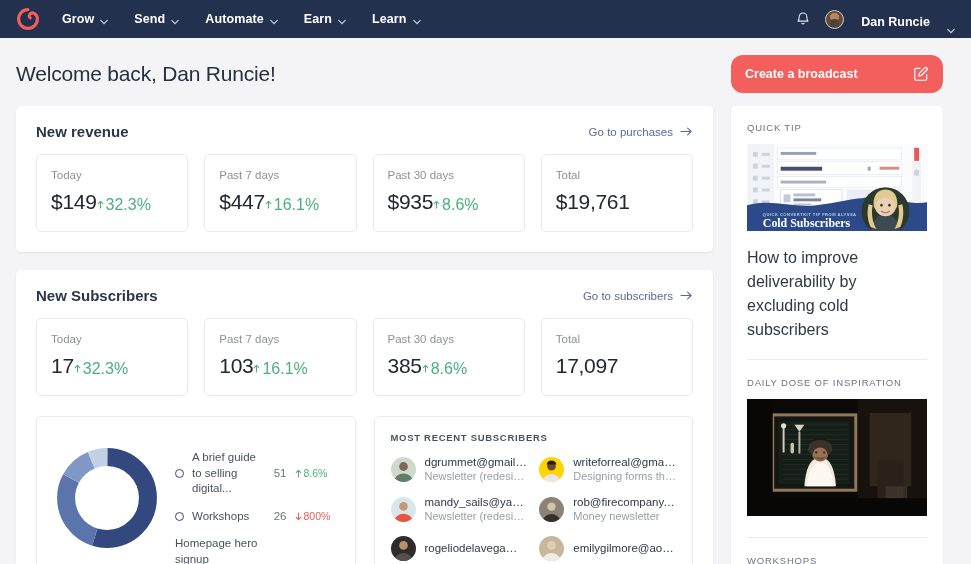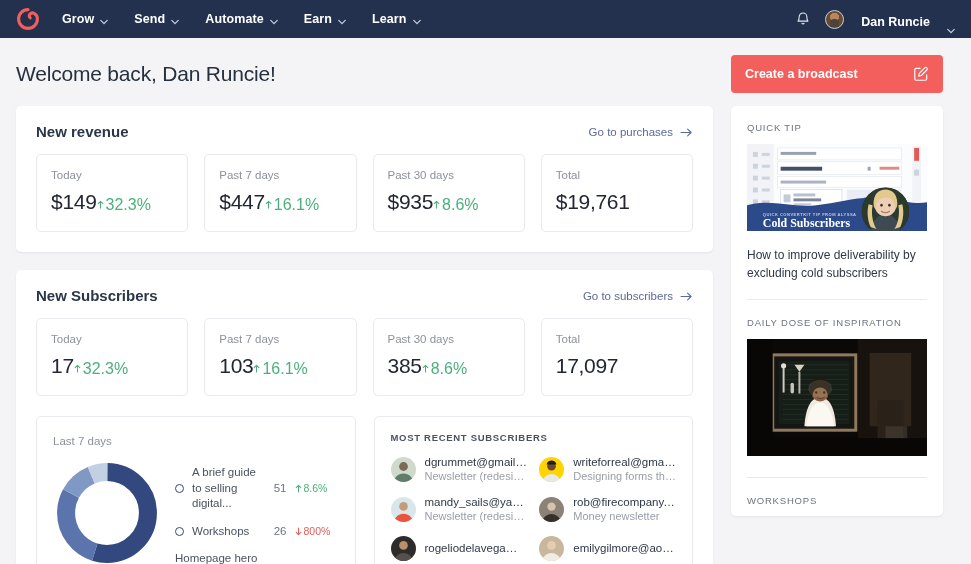--- a/index.html
+++ b/index.html
@@ -48,39 +48,39 @@
   .page { display: flex; gap: 18px; padding: 0 16px; }
   .col-main { width: 697px; flex: none; }
   .col-side { width: 212px; flex: none; }
 
   .page-head {
     display: flex; align-items: center; justify-content: space-between;
     height: 68px; padding-top: 4px;
   }
   .welcome { font-size: 21px; font-weight: 400; color: #26303f; letter-spacing: -.2px; }
   .btn-broadcast {
-    background: #f25f5c; color: #fff; border: none; border-radius: 4px;
+    background: #f25f5c; color: #fff; border: none; border-radius: 12px;
     width: 212px; height: 38px; padding: 0 14px;
     display: flex; align-items: center; justify-content: space-between;
     font-family: inherit; font-size: 12.5px; font-weight: 700; cursor: pointer;
   }
   .compose-icon { width: 16px; height: 16px; }
 
   
   .card {
     background: #fff; border-radius: 5px;
     box-shadow: 0 1px 2px rgba(30,40,60,.08);
   }
   .card-head {
     display: flex; align-items: center; justify-content: space-between;
     padding: 17px 20px 0 20px;
   }
   .card-title { font-size: 15px; font-weight: 700; color: #2b3648; }
   .card-link {
-    display: flex; align-items: flex-end; gap: 7px;
+    display: flex; align-items: center; gap: 7px;
     color: #5a6a99; font-size: 11.5px; font-weight: 400; cursor: pointer;
   }
   .arrow-r { width: 13px; height: 11px; }
 
   .stat-row { display: flex; gap: 16px; padding: 14px 20px 20px 20px; }
   .stat-box {
     flex: 1; border: 1px solid #e9eaee; border-radius: 5px;
     padding: 14px 14px 16px 14px; min-height: 78px;
   }
   .stat-label { font-size: 11.5px; color: #8d919c; margin-bottom: 9px; }
@@ -137,21 +137,21 @@
 
   
   .side-card { background: #fff; border-radius: 5px; padding: 16px 16px 10px 16px;
                box-shadow: 0 1px 2px rgba(30,40,60,.08); }
   .side-kicker {
     font-size: 9.5px; font-weight: 400; letter-spacing: .8px;
     color: #6d7381; text-transform: uppercase;
   }
   .thumb { width: 100%; border-radius: 3px; margin-top: 11px; display: block; cursor: pointer; }
   .side-cap {
-    font-size: 12px; color: #2f3847; line-height: 1.5; margin-top: 11px; cursor: pointer;
+    font-size: 16px; color: #2f3847; line-height: 1.5; margin-top: 11px; cursor: pointer;
   }
   .side-div { height: 1px; background: #e9eaee; margin: 17px 0; }
 </style>
 </head>
 <body>
 
 <div class="navbar">
   <span class="logo">
     <svg viewBox="0 0 24 24" width="24" height="24" aria-hidden="true">
       <path d="M12 2.6a9.4 9.4 0 1 0 9.4 9.4c0-2.6-1.1-4.4-2.9-5.4-1.7-1-3.6-.6-4.6.6-1 1.2-.8 2.8.3 3.7" fill="none" stroke="#f25f5c" stroke-width="3.1" stroke-linecap="round"></path>
@@ -339,21 +339,20 @@
           <div class="stat-label">Total</div>
           <div class="stat-val-row">
             <span class="stat-value">17,097</span>
           </div>
         </div>
       </div>
 
       <div class="panels">
 
         <div class="panel">
-          <div class="panel-sub">Last 7 days</div>
 
           <div class="donut-wrap">
             <span class="donut">
               <svg viewBox="0 0 42 42" width="108" height="108">
 
                 <circle cx="21" cy="21" r="15.915" fill="none" stroke="#32487e" stroke-width="7" stroke-dasharray="54.8 45.2" stroke-dashoffset="25"></circle>
                 <circle cx="21" cy="21" r="15.915" fill="none" stroke="#5b74ab" stroke-width="7" stroke-dasharray="28 72" stroke-dashoffset="-29.8"></circle>
                 <circle cx="21" cy="21" r="15.915" fill="none" stroke="#8099c4" stroke-width="7" stroke-dasharray="10.8 89.2" stroke-dashoffset="-57.8"></circle>
                 <circle cx="21" cy="21" r="15.915" fill="none" stroke="#c3d0e4" stroke-width="7" stroke-dasharray="6.4 93.6" stroke-dashoffset="-68.6"></circle>
               </svg>

